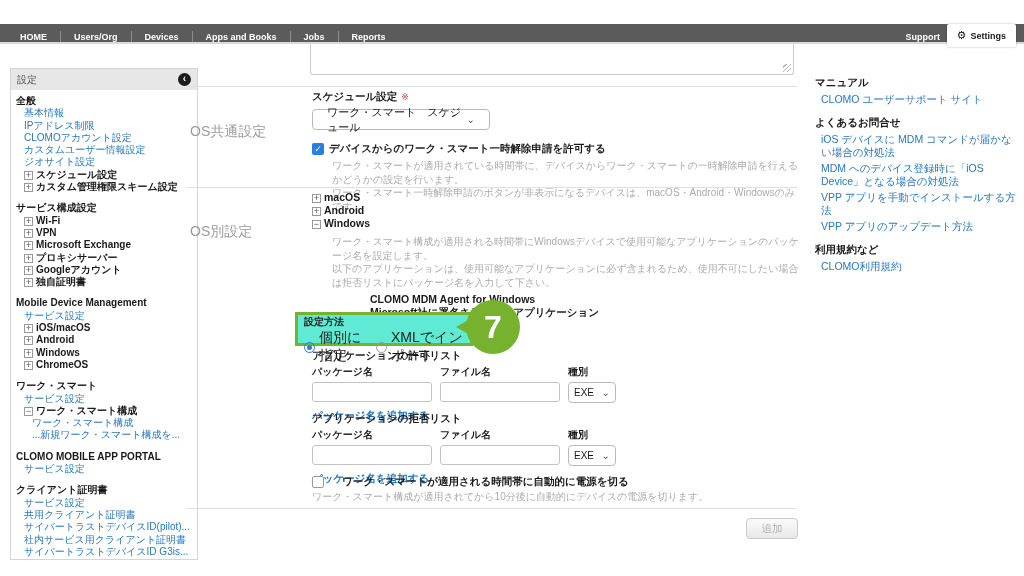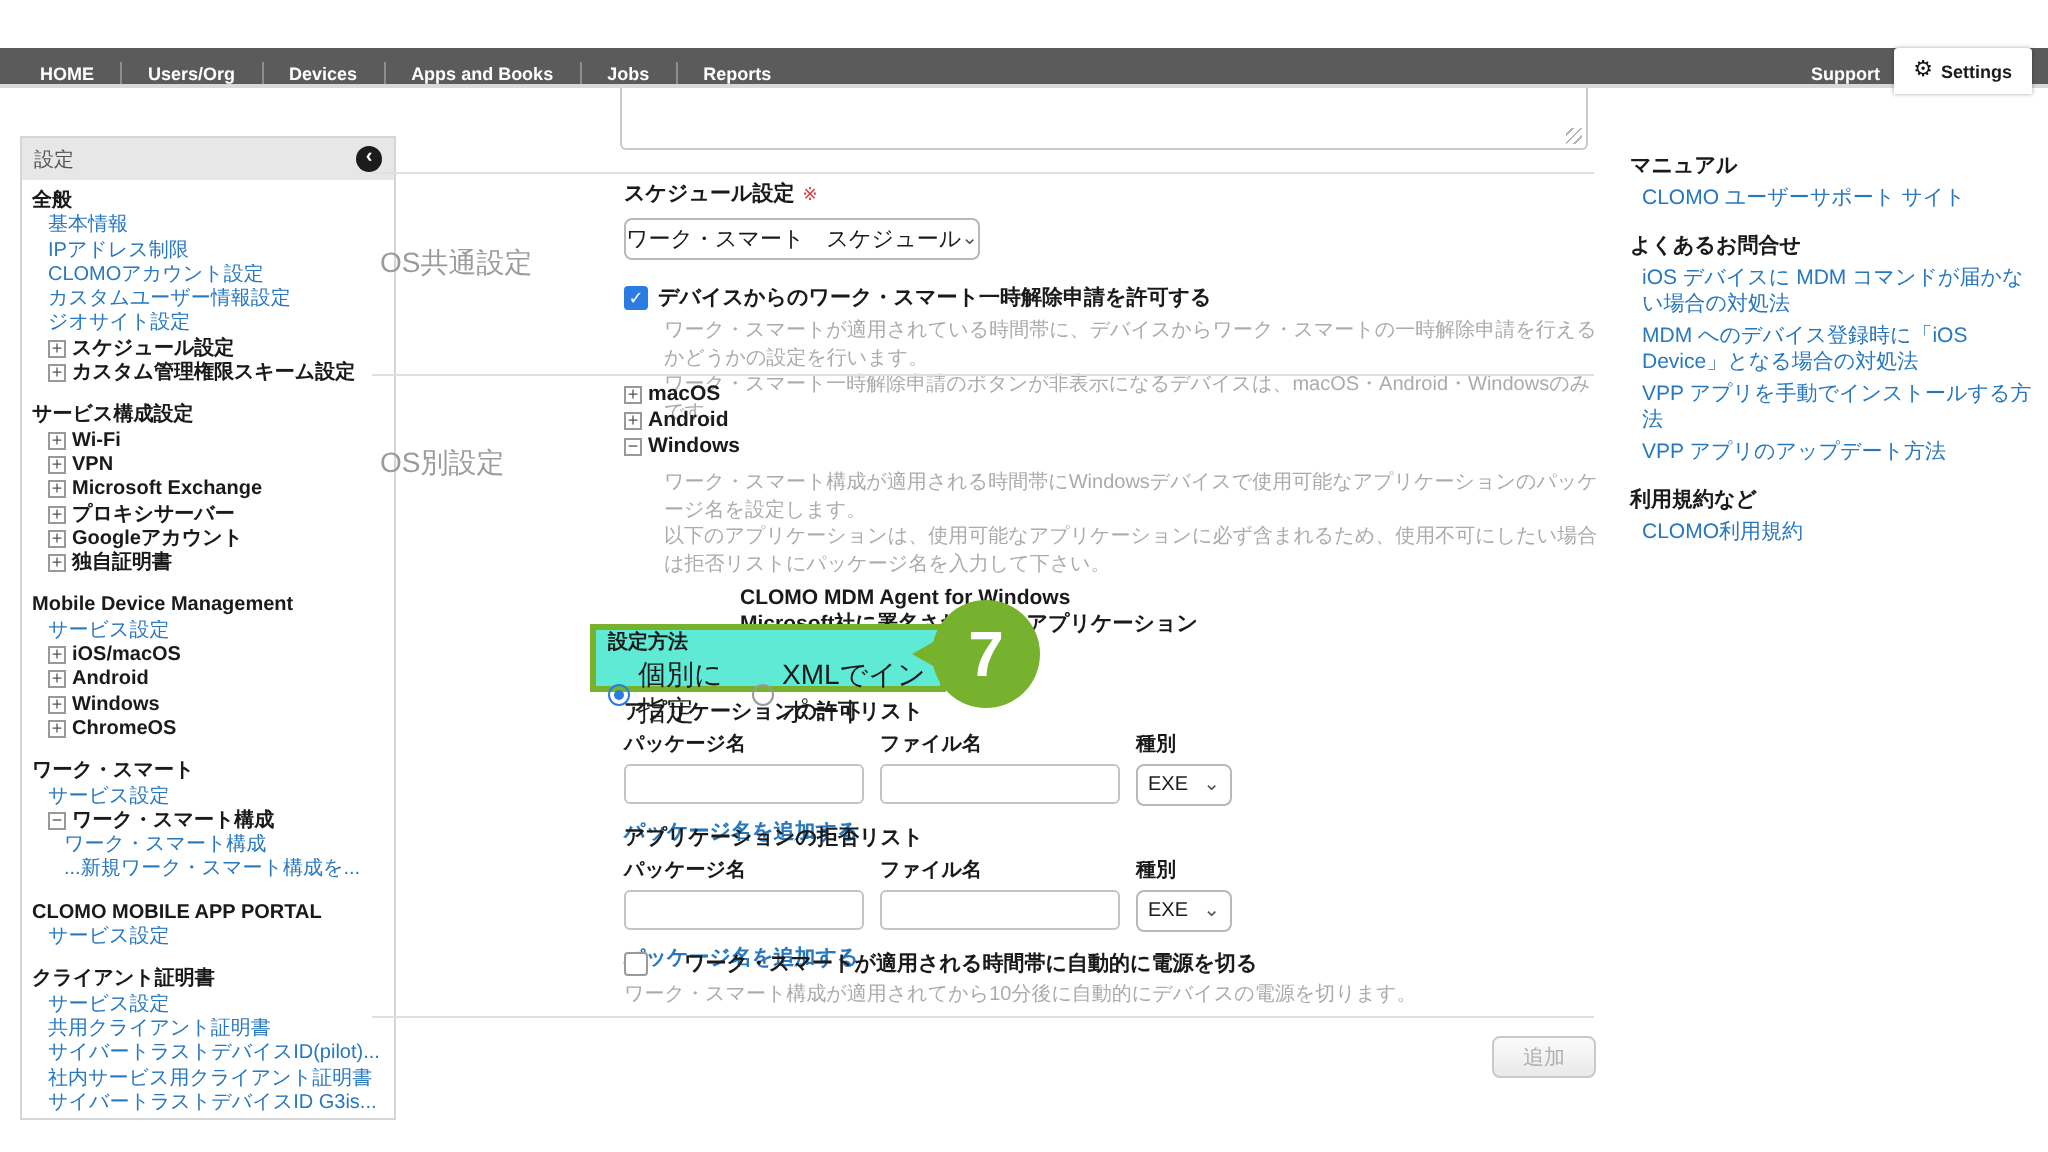--- a/index.html
+++ b/index.html
@@ -46,21 +46,21 @@
   .ta-grip { position:absolute; right:2px; bottom:2px; width:8px; height:8px;
              background:repeating-linear-gradient(135deg, transparent 0 2px, #b5b5b5 2px 3px); }
   .hr { position:absolute; left:186px; width:611px; height:1px; background:#e0e0e0; }
   .row-label { position:absolute; left:190px; color:#9b9b9b; font-size:14px;margin-top:32px; }
 
   .common-fields { position:absolute; left:312px; top:90px; width:488px; font-size:10.5px; }
   .field-label { font-weight:bold; color:#1a1a1a; font-size:10.5px; }
   .req { color:#d53c3c; margin-left:4px; font-size:9px; }
   .select { margin-top:5px; width:178px; height:21px; border:1px solid #b9b9b9; border-radius:4px;
             background:#fff; display:flex; align-items:center; justify-content:space-between;
-            padding:0 0; font-size:11px; color:#1a1a1a; cursor:pointer; }
+            padding:0 14px; font-size:11px; color:#1a1a1a; cursor:pointer; }
   .chev { color:#555; font-size:10px; line-height:1; }
   .check-row { margin-top:12px; display:flex; align-items:center; gap:5px; }
   .cbx { width:12px; height:12px; border-radius:2px; flex:0 0 auto; text-align:center; }
   .cbx.checked { background:#2b7ce0; color:#fff; font-size:9px; line-height:12px; }
   .cbx.unchecked { background:#fff; border:1px solid #9a9a9a; }
   .check-label { font-weight:bold; color:#1a1a1a; }
   .desc { color:#ababab; font-size:10px; line-height:13.5px; margin-top:3px;margin-left:20px; }
 
   .os-fields { position:absolute; left:312px; top:191px; width:490px; font-size:10.5px; }
   .os-row { line-height:13px; font-weight:bold; color:#1a1a1a; }

